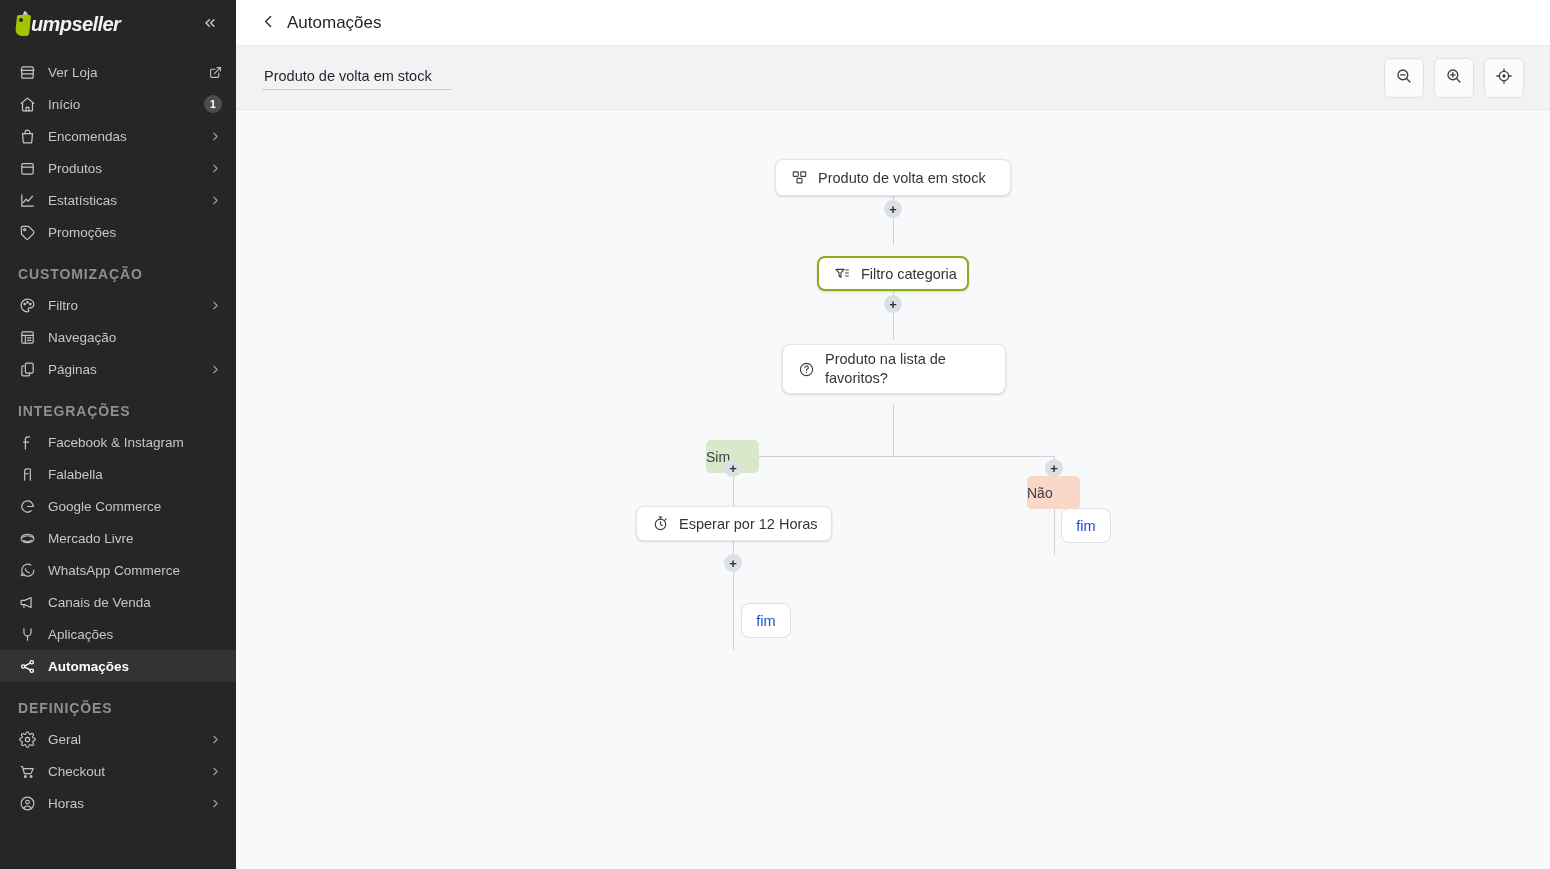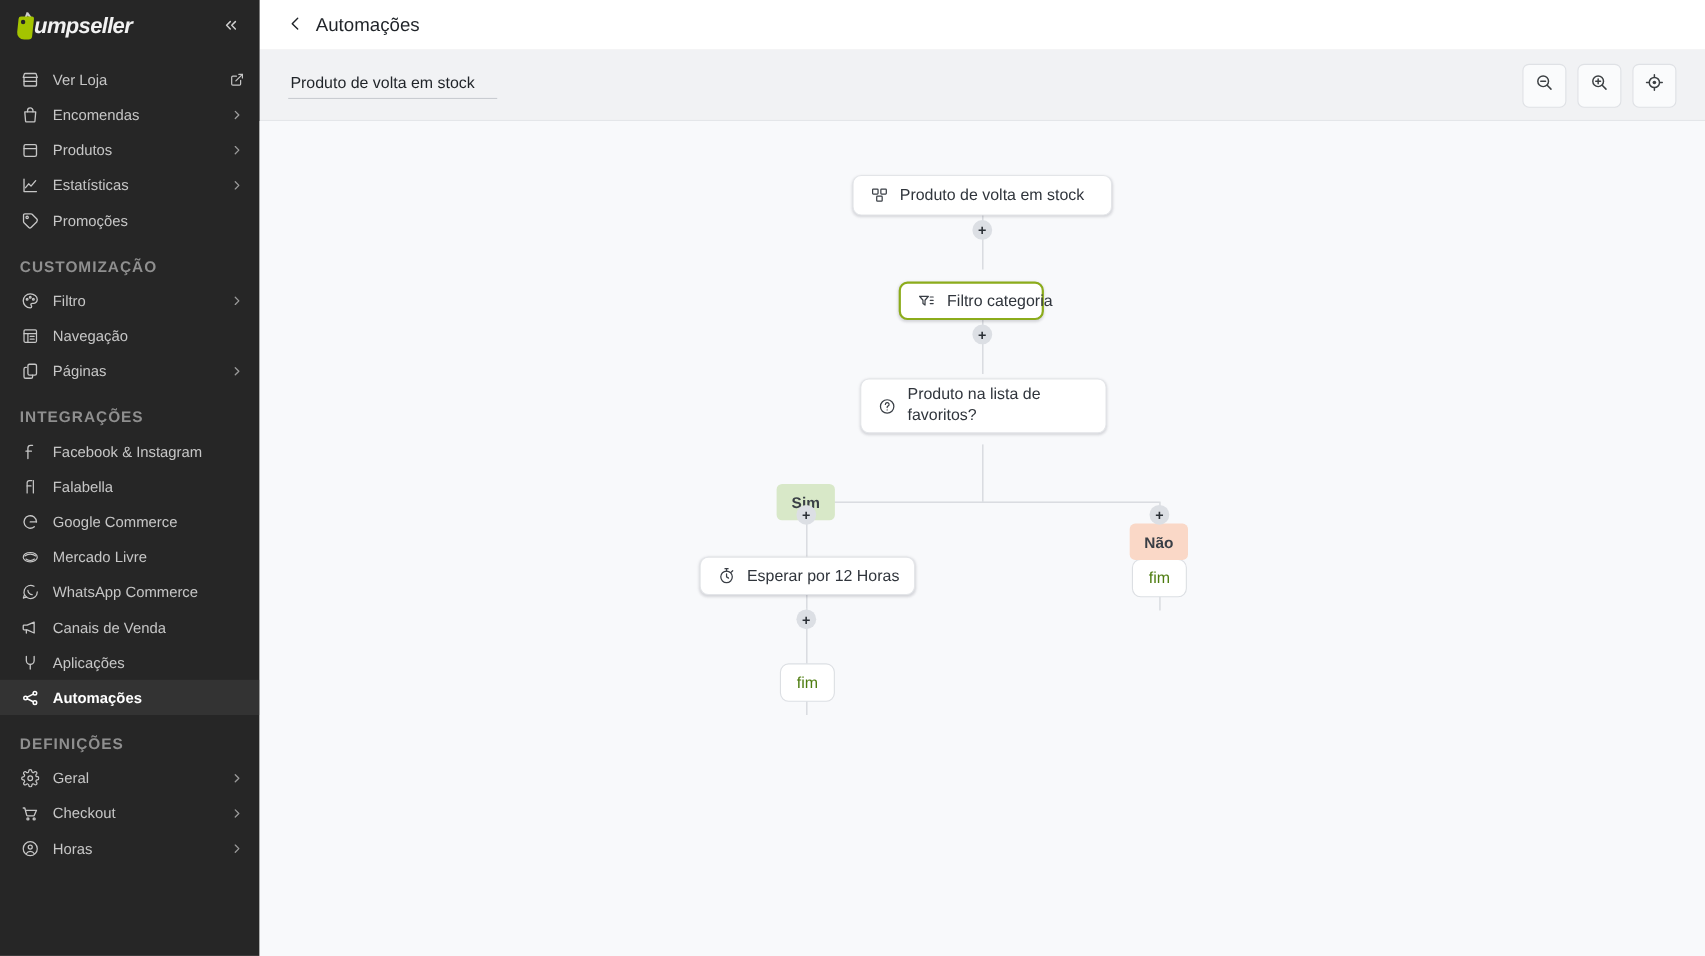--- a/index.html
+++ b/index.html
@@ -147,26 +147,27 @@
   .node .n-ico {
     width: 18px; height: 18px; flex: 0 0 18px;
     margin-right: 10px; color: #3a3f46;
     display: flex; align-items: center; justify-content: center;
   }
   .node.selected { border: 2px solid #8cac1b; }
   .node.multiline { white-space: normal; line-height: 1.28; }
   .node.end {
     box-shadow: none; border: 1px solid #dcdfe3;
     justify-content: center; padding: 16px;
-    color: #4d7c0f;
+    color: #1d4ed8;
+    margin-left: 32px;
   }
   .branch-label {
     position: absolute; border-radius: 5px;
-    display: flex; align-items: center; justify-content: center;
-    font-size: 14px; color: #3a3f46; z-index: 4; cursor: pointer; font-weight: bold;
+    display: flex; align-items: center; 
+    font-size: 14px; color: #3a3f46; z-index: 4; cursor: pointer;
   }
   .branch-yes { background: #d8e8c8; }
   .branch-no  { background: #fad8c7; margin-top: 36px; }
 
   .edge { position: absolute; background: #cdd1d6; z-index: 1; }
   .edge-v { width: 1px; }
   .edge-h { height: 1px; }
 
   .plus-btn {
     position: absolute; width: 18px; height: 18px;
@@ -215,20 +216,33 @@
         <span class="sb-label">Ver Loja</span>
         <span class="sb-right">
           <svg class="ext-ico" viewBox="0 0 24 24" fill="none" stroke="currentColor" stroke-width="2" stroke-linecap="round" stroke-linejoin="round">
               <path d="M18 13v6a2 2 0 0 1-2 2H5a2 2 0 0 1-2-2V8a2 2 0 0 1 2-2h6"></path>
               <polyline points="15 3 21 3 21 9"></polyline>
               <line x1="10" y1="14" x2="21" y2="3"></line>
             </svg>
         </span>
       </div>
 
+      <div class="sb-item">
+        <span class="sb-ico">
+          <svg width="17" height="17" viewBox="0 0 24 24" fill="none" stroke="currentColor" stroke-width="1.7" stroke-linecap="round" stroke-linejoin="round">
+              <path d="M3 10.5 12 3l9 7.5"></path>
+              <path d="M5 9.5V20a1 1 0 0 0 1 1h12a1 1 0 0 0 1-1V9.5"></path>
+              <path d="M10 21v-5h4v5"></path>
+            </svg>
+        </span>
+        <span class="sb-label">Início</span>
+        <span class="sb-right">
+          <span class="badge">1</span>
+        </span>
+      </div>
 
       <div class="sb-item">
         <span class="sb-ico">
           <svg width="17" height="17" viewBox="0 0 24 24" fill="none" stroke="currentColor" stroke-width="1.7" stroke-linecap="round" stroke-linejoin="round">
               <path d="M5 8h14l-1 12a1 1 0 0 1-1 1H7a1 1 0 0 1-1-1L5 8z"></path>
               <path d="M8.5 8V6.5a3.5 3.5 0 0 1 7 0V8"></path>
             </svg>
         </span>
         <span class="sb-label">Encomendas</span>
         <span class="sb-right chev">
@@ -533,21 +547,21 @@
               <rect x="8.5" y="13.2" width="7" height="6.4" rx="1"></rect>
             </svg>
         </span>
         <span>Produto de volta em stock</span>
       </div>
 
       <div class="plus-btn" style="left:648px; top:90px;">
         <span>+</span>
       </div>
 
-      <div class="node selected" style="left:581px; top:146px; width:132px; height:35px;">
+      <div class="node selected" style="left:581px; top:146px; width:152px; height:35px;">
         <span class="n-ico">
           <svg width="16" height="16" viewBox="0 0 24 24" fill="none" stroke="currentColor" stroke-width="1.7" stroke-linecap="round" stroke-linejoin="round">
               <path d="M3 5h12l-4.6 5.4V17L7.6 15v-4.6L3 5z"></path>
               <line x1="17.5" y1="6" x2="21.5" y2="6"></line>
               <line x1="17.5" y1="10.5" x2="21.5" y2="10.5"></line>
               <line x1="17.5" y1="15" x2="21.5" y2="15"></line>
             </svg>
         </span>
         <span>Filtro categoria</span>
       </div>

